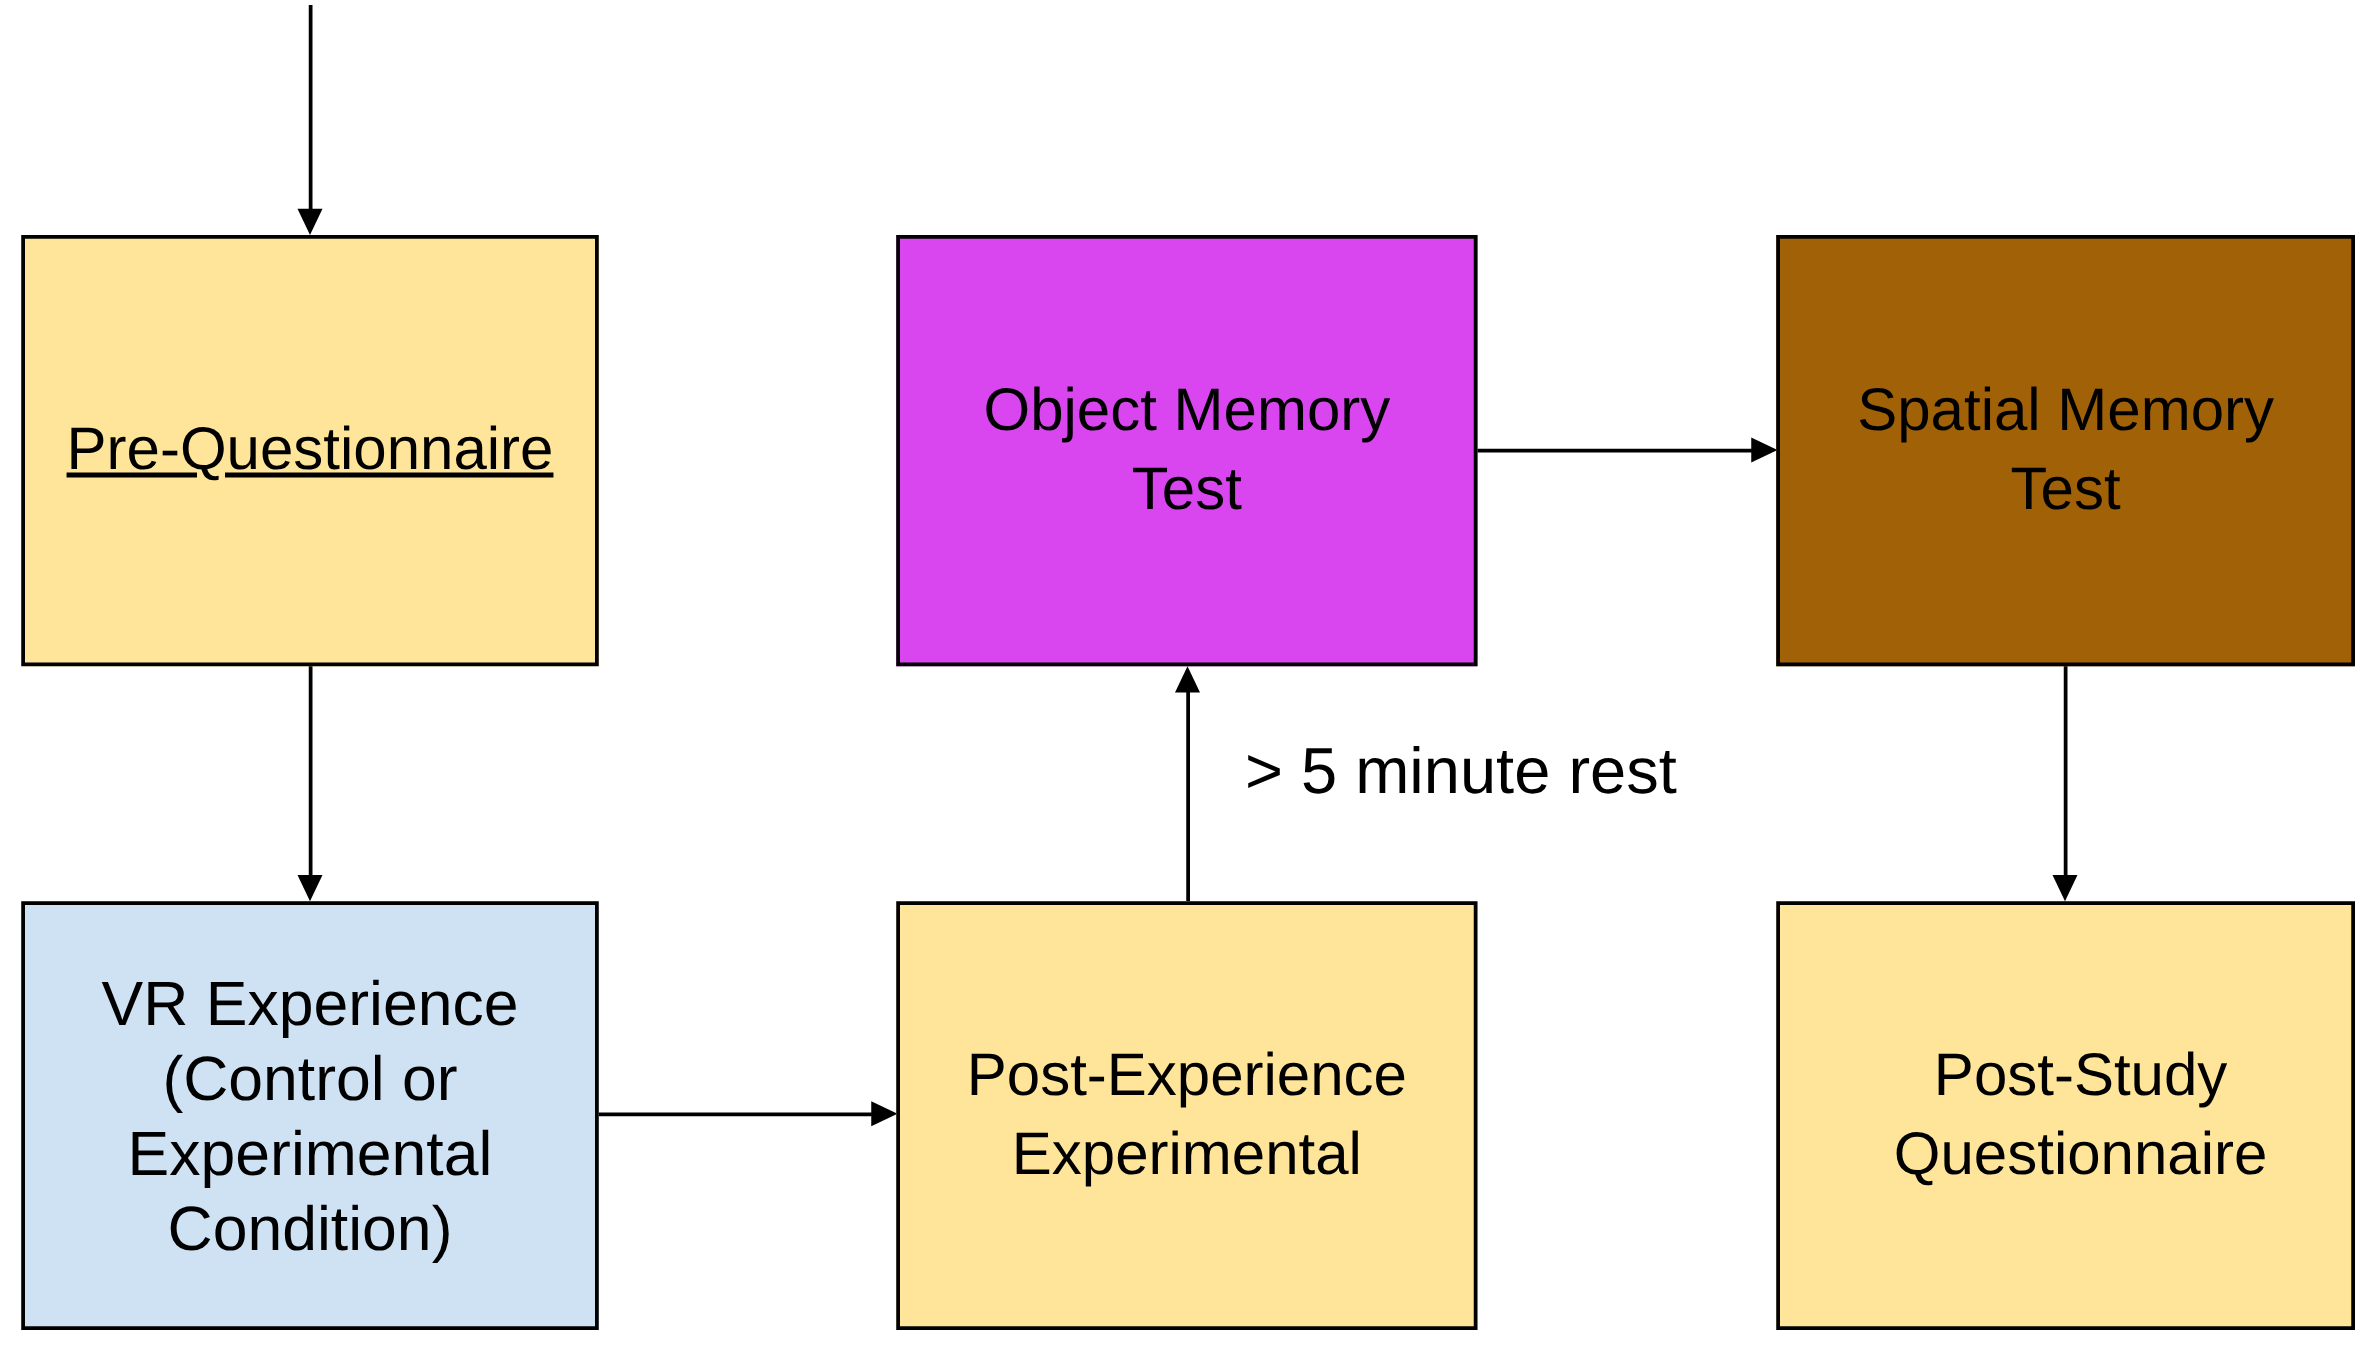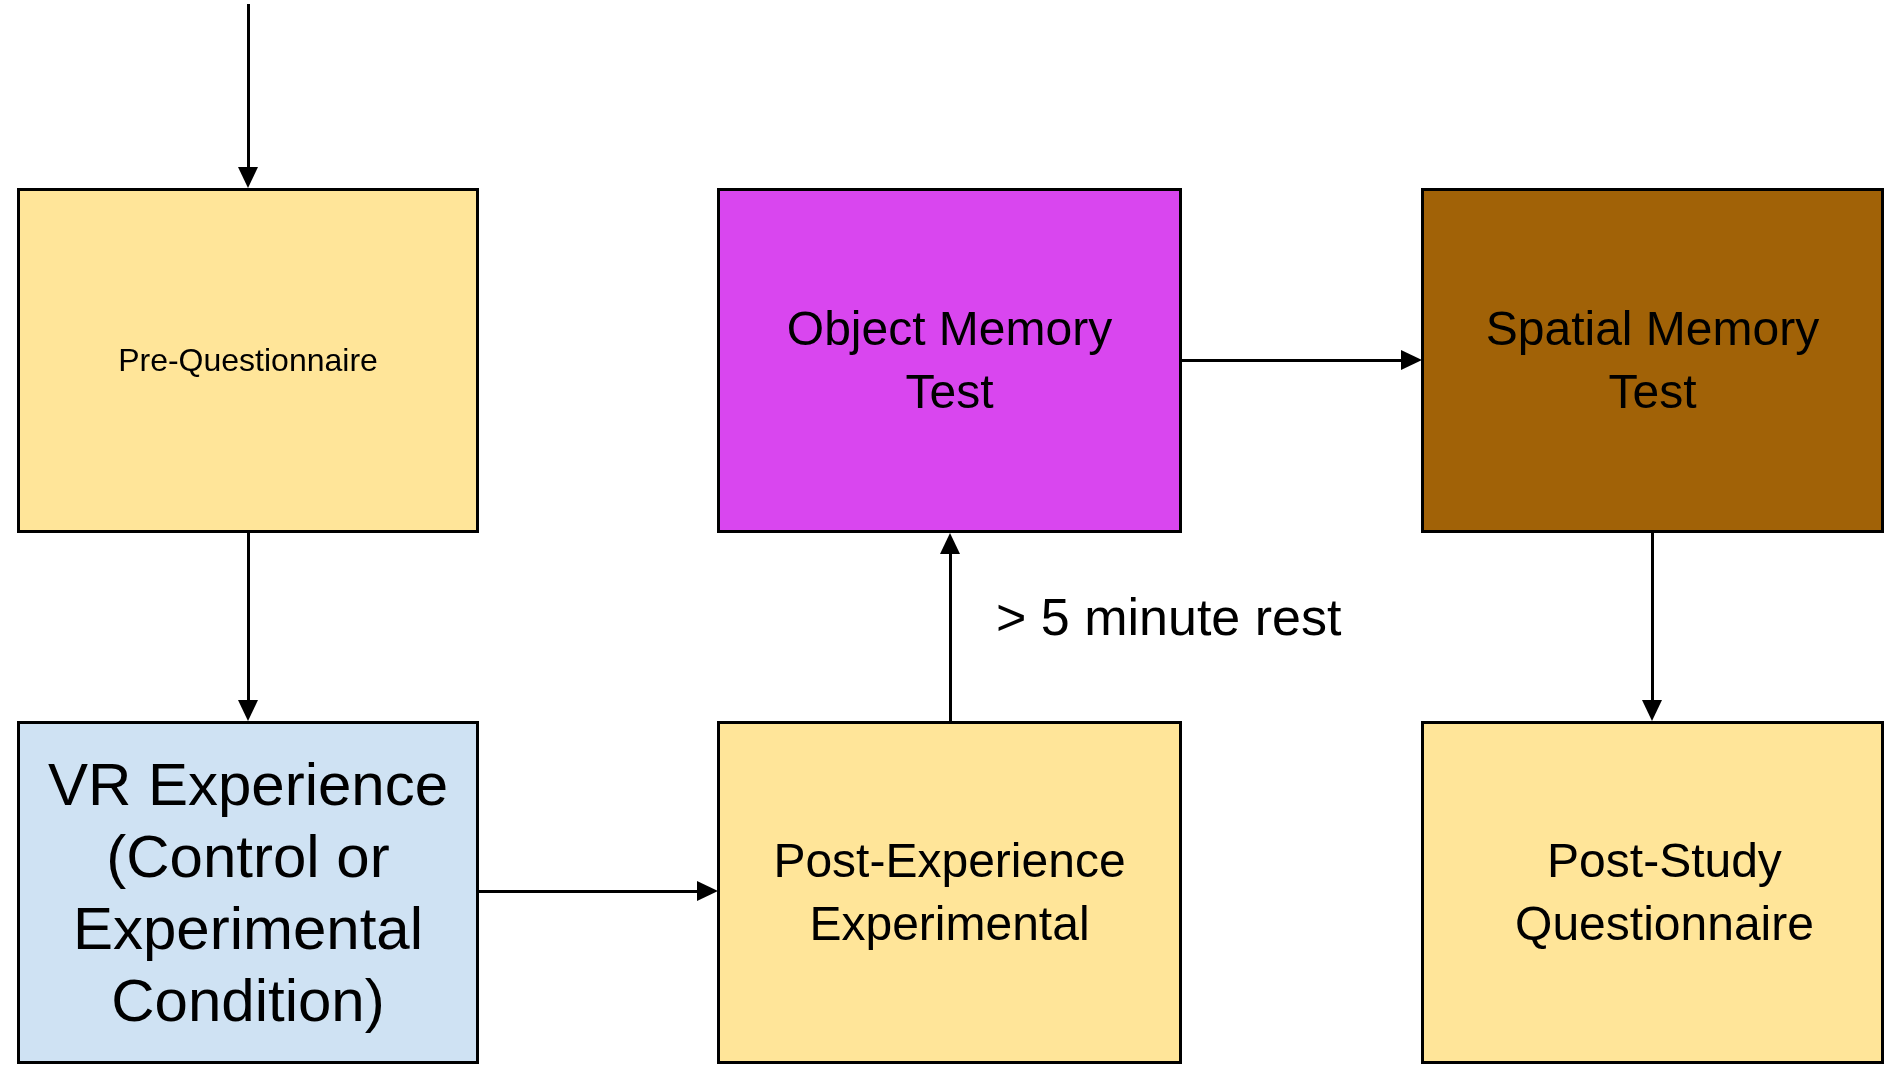--- a/index.html
+++ b/index.html
@@ -26,22 +26,22 @@
   }
   .node .label {
     white-space: pre-line;
     color: #000000;
     font-size: 48px;
     line-height: 1.3;
   }
   
   #node-pre  { left: 17px;  top: 188px; width: 462px; height: 345px; }
   #node-vr   { left: 17px;  top: 721px; width: 462px; height: 343px; }
-  #node-vr .label  { font-size: 60px; line-height: 1.2; }
-  #node-pre .label { font-size: 32px; }
+  #node-vr .label  { font-size: 50px; line-height: 1.2; }
+  #node-pre .label { font-size: 48px; text-decoration: underline; }
   
   #node-om   { left: 717px; top: 188px; width: 465px; height: 345px; }
   #node-pe   { left: 717px; top: 721px; width: 465px; height: 343px; }
   
   #node-sm   { left: 1421px; top: 188px; width: 463px; height: 345px; }
   #node-ps   { left: 1421px; top: 721px; width: 463px; height: 343px; }
 
   .line {
     position: absolute;
     background: #000000;

